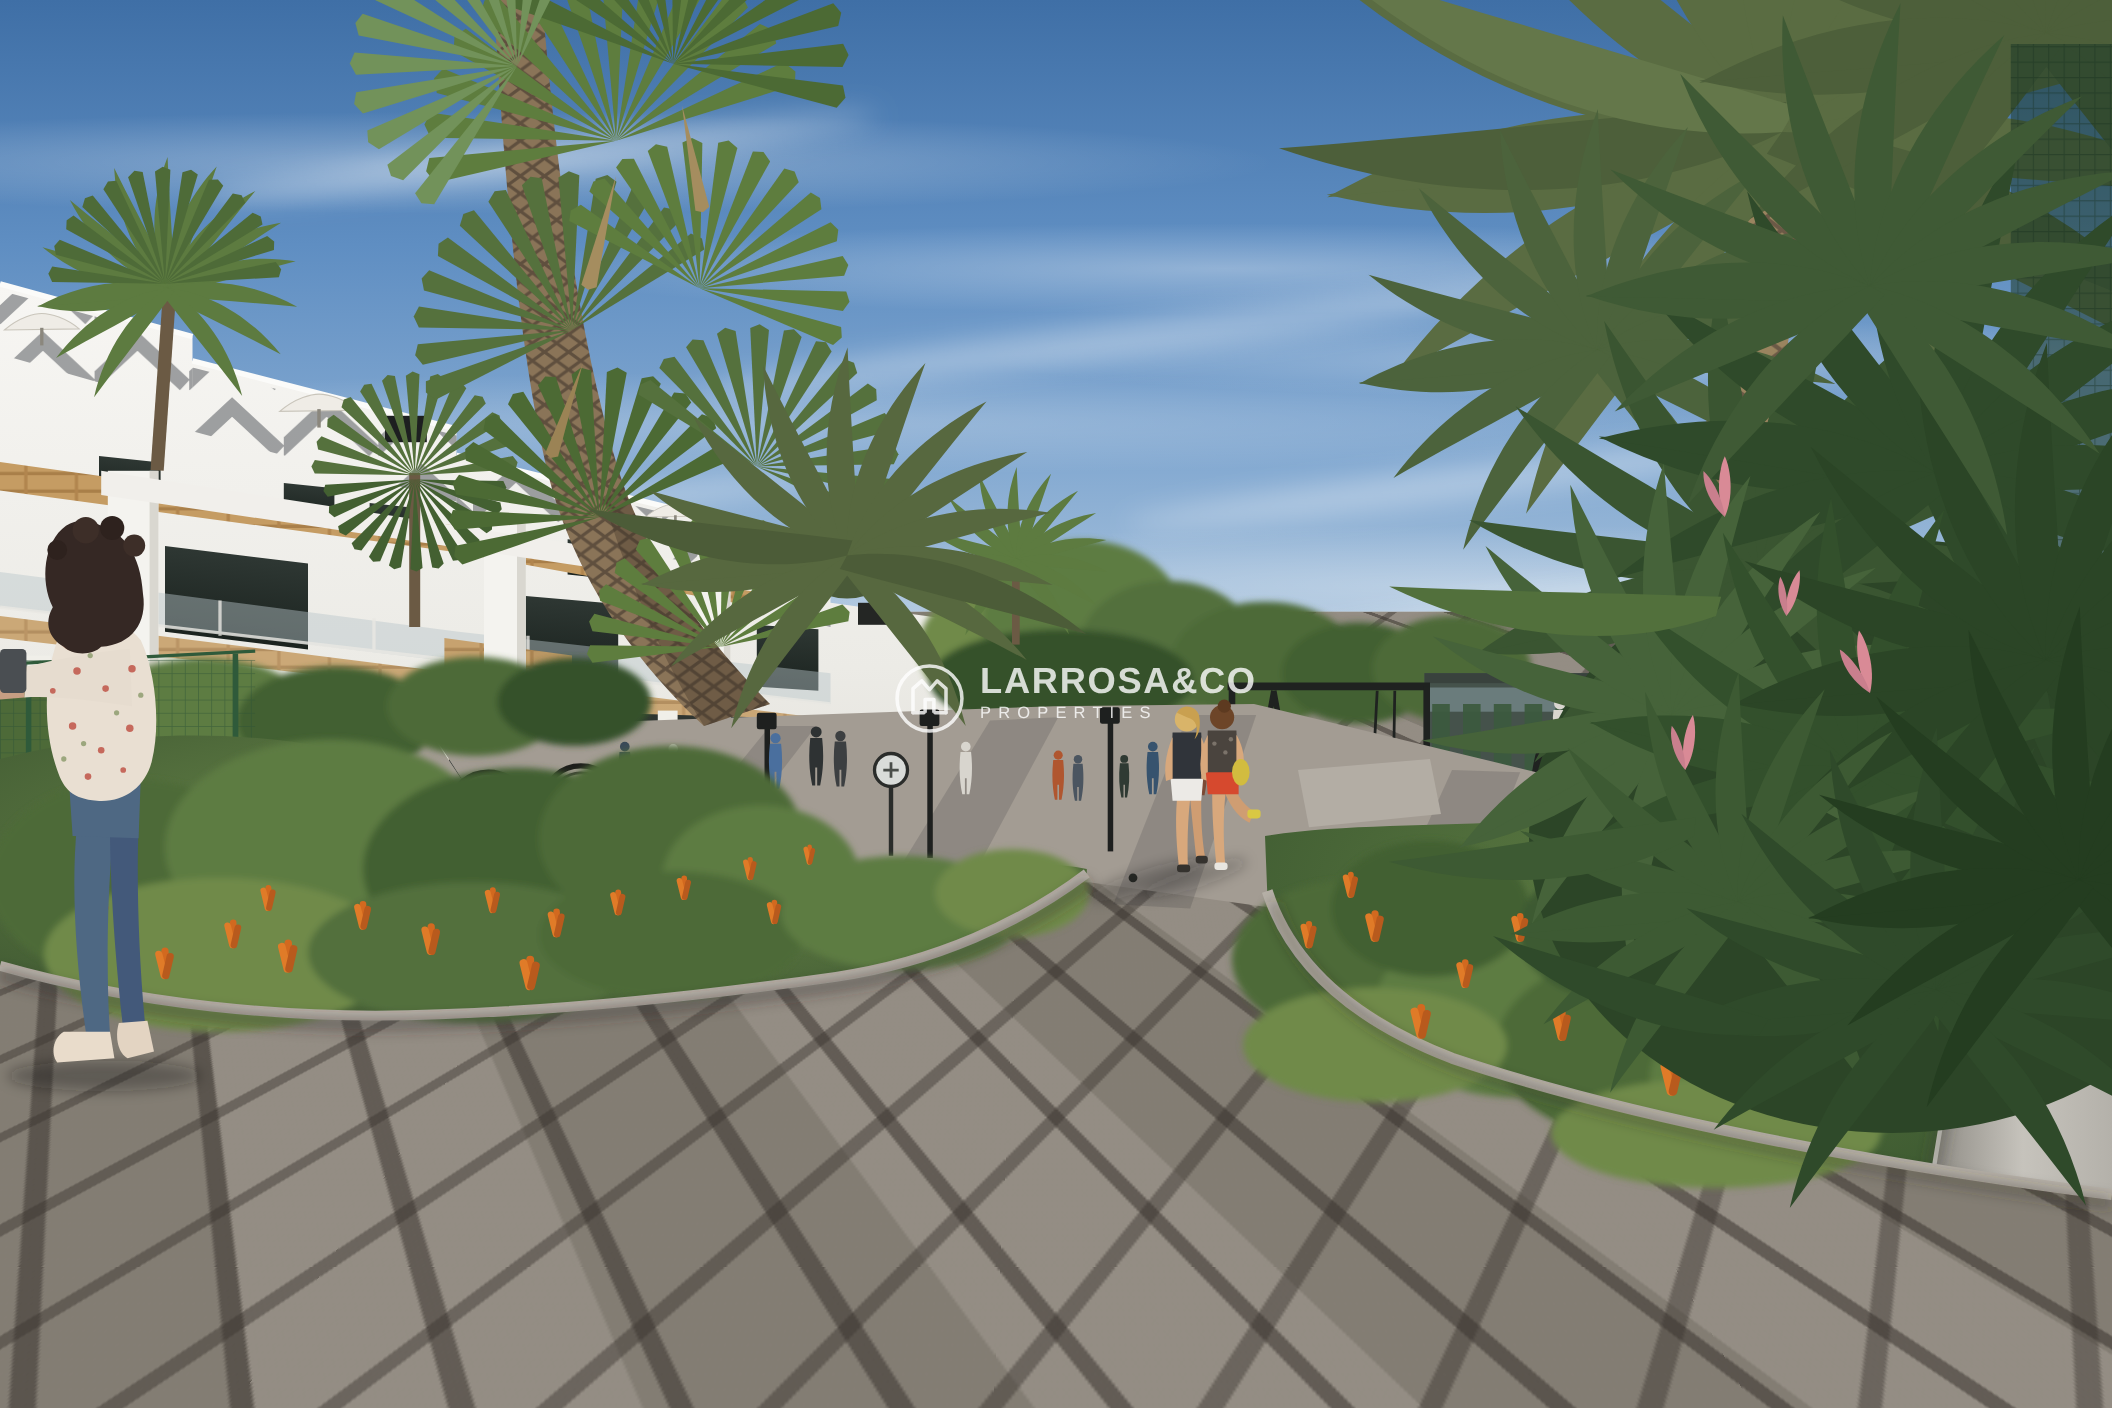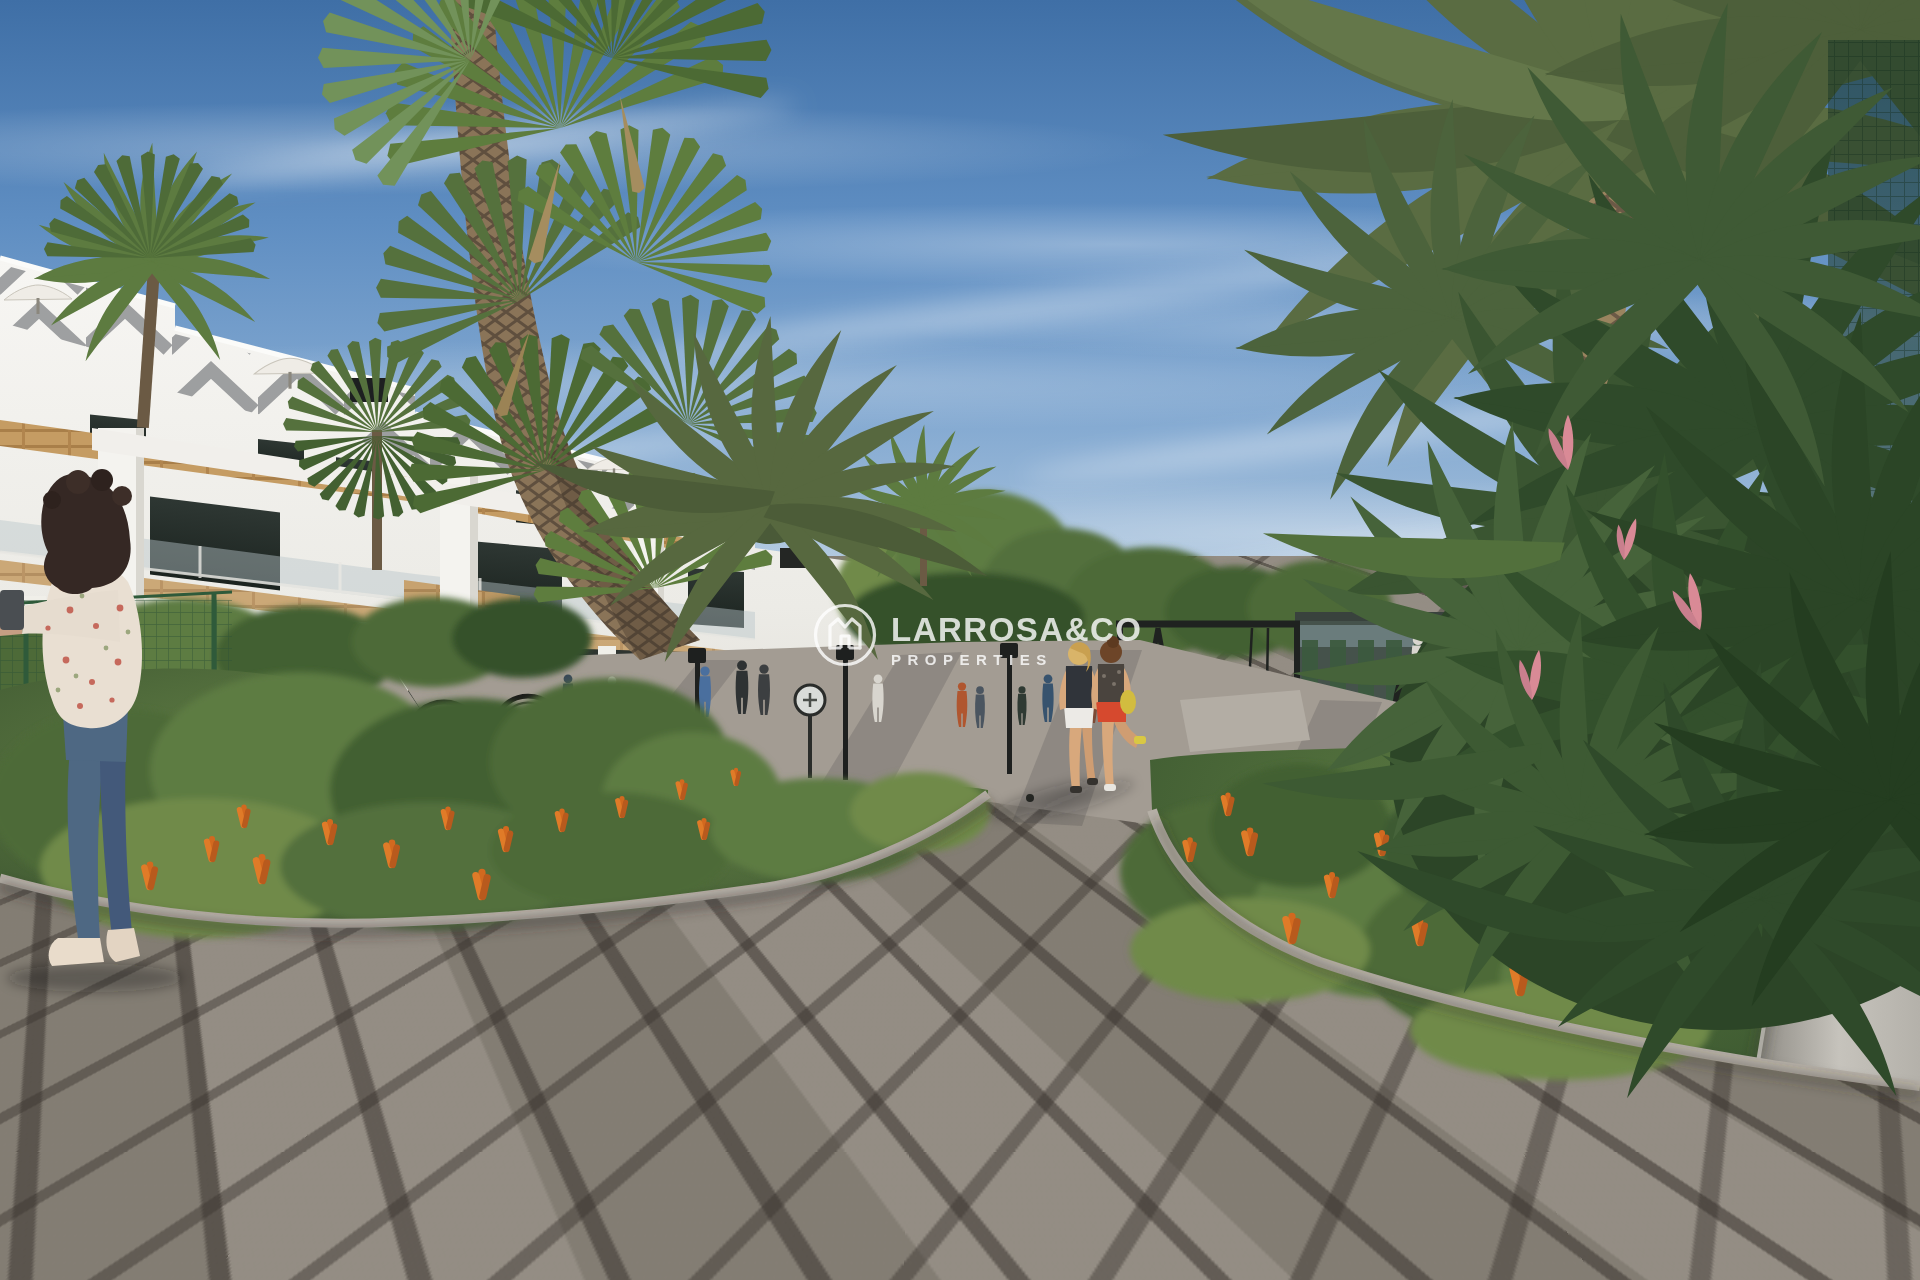--- a/index.html
+++ b/index.html
@@ -22,25 +22,25 @@
     transform-origin:50% 0;transform:perspective(760px) rotateX(61deg);
     background-color:#8d867c;
     background-image:
       repeating-linear-gradient(45deg, rgba(0,0,0,0) 0 46px, rgba(58,52,47,.55) 46px 52px),
       repeating-linear-gradient(-45deg, rgba(0,0,0,0) 0 46px, rgba(58,52,47,.45) 46px 52px),
       repeating-linear-gradient(45deg, rgba(255,255,255,.06) 0 92px, rgba(0,0,0,.07) 92px 184px);}
   .ground-haze{position:absolute;left:0;top:556px;width:1920px;height:360px;
     background:linear-gradient(180deg, rgba(169,162,152,.95) 0%, rgba(169,162,152,.55) 35%, rgba(169,162,152,0) 100%);}
   .scene{position:absolute;left:0;top:0;}
   
-  .watermark{position:absolute;left:812px;top:602px;display:flex;align-items:flex-end;
+  .watermark{position:absolute;left:812px;top:602px;display:flex;align-items:flex-start;
              gap:13px;color:#ffffff;opacity:.8;pointer-events:none;}
   .wm-logo{flex:0 0 auto;display:block;}
   .wm-brand{font-size:33px;font-weight:bold;letter-spacing:1.5px;line-height:1;white-space:nowrap;}
-  .wm-tagline{font-size:15px;font-weight:bold;letter-spacing:6.5px;margin-top:5px;white-space:nowrap;}
+  .wm-tagline{font-size:15px;font-weight:normal;letter-spacing:6.5px;margin-top:5px;white-space:nowrap;}
   
   .g1{fill:#5d7b42}.g2{fill:#4e6b38}.g3{fill:#436031}.g4{fill:#34512c}.g5{fill:#6f8a4a}
   .g6{fill:#2c4527}.g7{fill:#3d5a33}.g8{fill:#52703c}
   .metal{stroke:#1f2220;fill:none}
 </style>
 </head>
 <body>
 
 <div class="stage">
 

